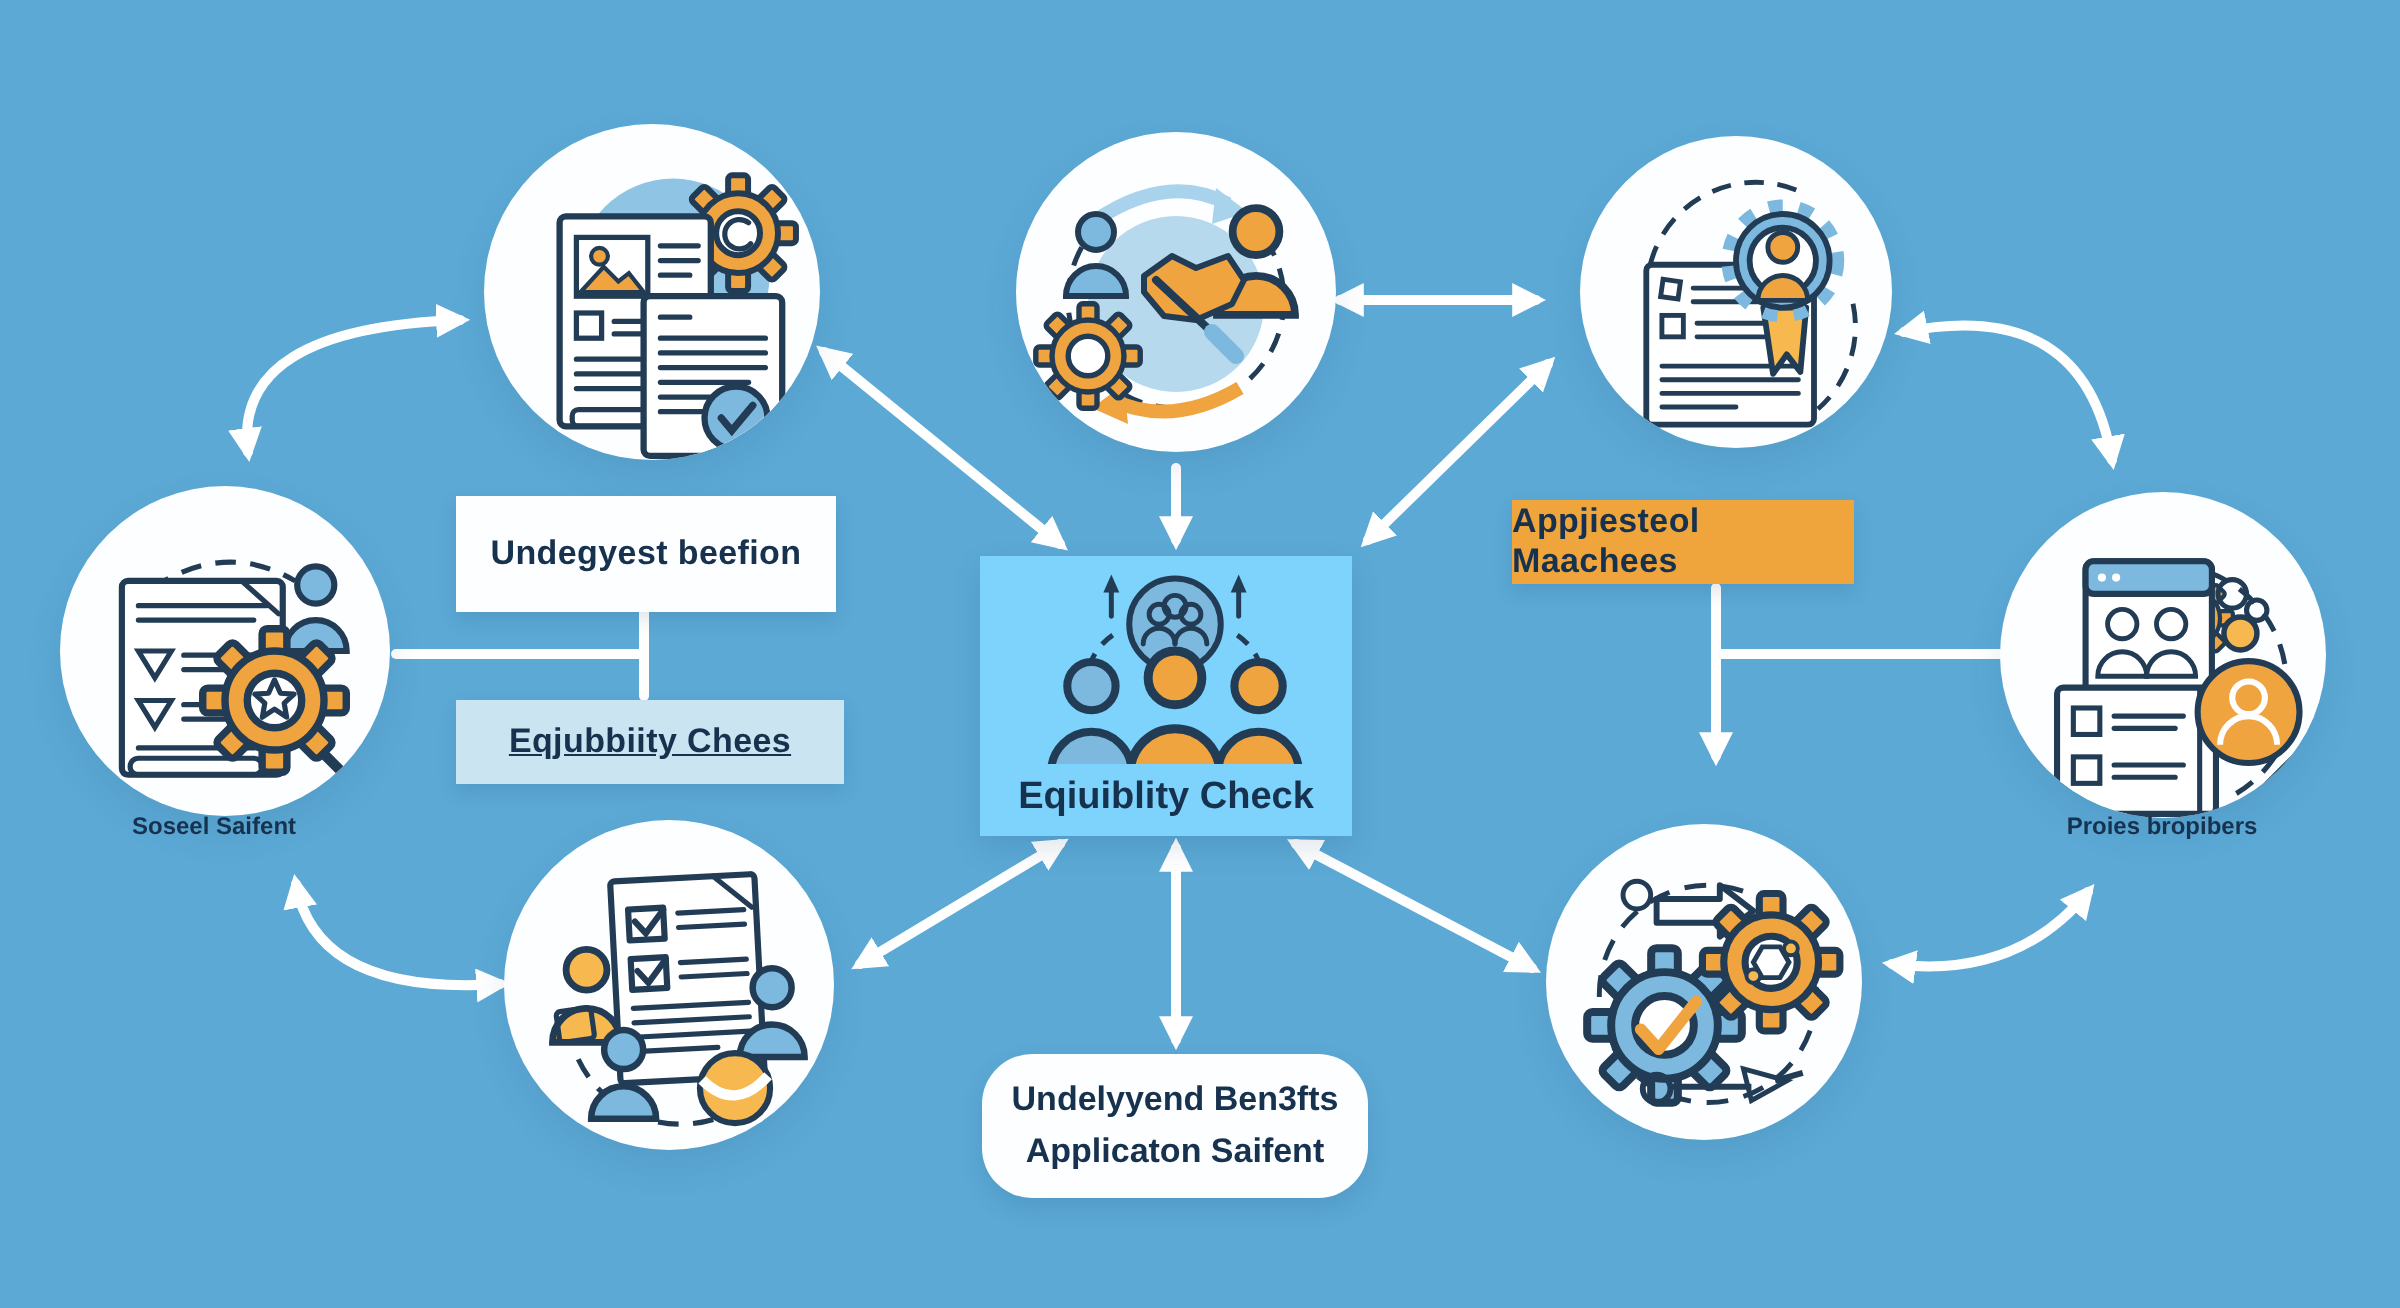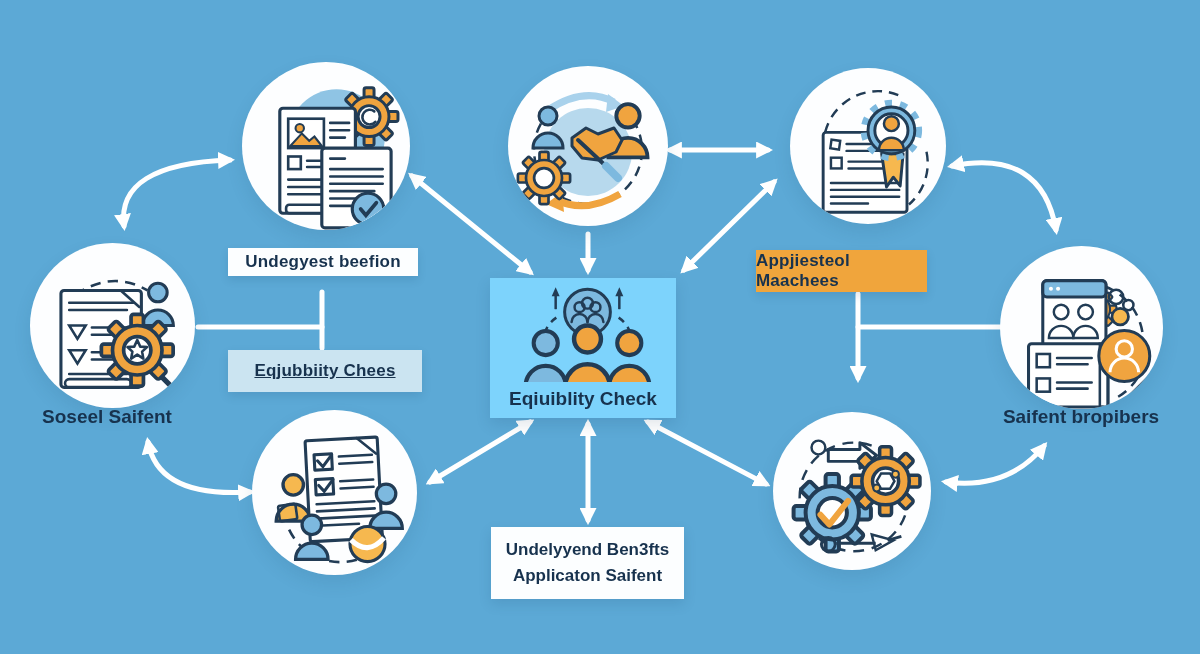--- a/index.html
+++ b/index.html
@@ -32,25 +32,25 @@
   }
   .centerbox .clabel{
     position:absolute;left:0;right:0;bottom:8px;text-align:center;
     font-weight:bold;font-size:19px;color:#17324E;
   }
   .centerbox svg{position:absolute;left:3px;top:4px;}
   .bottombox{
     position:absolute;left:491px;top:527px;width:193px;height:72px;
     background:#FCFEFF;box-shadow:0 5px 12px rgba(15,55,90,.13);
     display:flex;flex-direction:column;align-items:center;justify-content:center;
-    font-weight:bold;font-size:17px;color:#17324E;line-height:1.55;
+    font-weight:bold;font-size:17px;color:#17324E;line-height:1.55;border-radius:25px;
   }
   .sidelabel{
     position:absolute;width:170px;text-align:center;
-    font-weight:bold;font-size:19px;color:#17324E;
+    font-weight:bold;font-size:12px;color:#17324E;
   }
 </style>
 </head>
 <body>
 
 <svg width="0" height="0" style="position:absolute" aria-hidden="true">
   <defs>
     <g id="gearT">
       <g fill="currentColor" stroke="#223C55" stroke-width="3">
         <rect x="-5" y="-29" width="10" height="12" rx="2"></rect>
@@ -234,21 +234,21 @@
         <circle cx="10" cy="-7" r="3.5" fill="#F6B84F" stroke="#223C55" stroke-width="2"></circle>
         <circle cx="-9" cy="7" r="3.5" fill="#F6B84F" stroke="#223C55" stroke-width="2"></circle>
       </g>
       <circle cx="56" cy="134" r="7" fill="none" stroke="#223C55" stroke-width="3"></circle>
       <path d="M64,133 h40" stroke="#223C55" stroke-width="3" fill="none"></path>
       <polygon points="100,124 122,130 104,140" fill="#F6B84F" class="k"></polygon>
       <path d="M116,130 l14,-4" stroke="#223C55" stroke-width="3" fill="none"></path>
     </svg>
   </div>
 
-  <div class="lbox white" style="left:228px;top:248px;width:190px;height:28px">
+  <div class="lbox white" style="left:228px;top:248px;width:190px;height:58px">
     <span>Undegyest beefion</span>
   </div>
   <div class="lbox blue" style="left:228px;top:350px;width:194px;height:42px">
     <span>Eqjubbiity Chees</span>
   </div>
   <div class="lbox orange" style="left:756px;top:250px;width:171px;height:42px">
     <span>Appjiesteol Maachees</span>
   </div>
 
   <div class="centerbox">
@@ -271,15 +271,15 @@
     </svg>
     <div class="clabel">Eqiuiblity Check</div>
   </div>
 
   <div class="bottombox">
     <div>Undelyyend Ben3fts</div>
     <div>Applicaton Saifent</div>
   </div>
 
   <div class="sidelabel" style="left:22px;top:406px">Soseel Saifent</div>
-  <div class="sidelabel" style="left:996px;top:406px">Saifent bropibers</div>
+  <div class="sidelabel" style="left:996px;top:406px">Proies bropibers</div>
 
 </div>
 
 </body></html>

